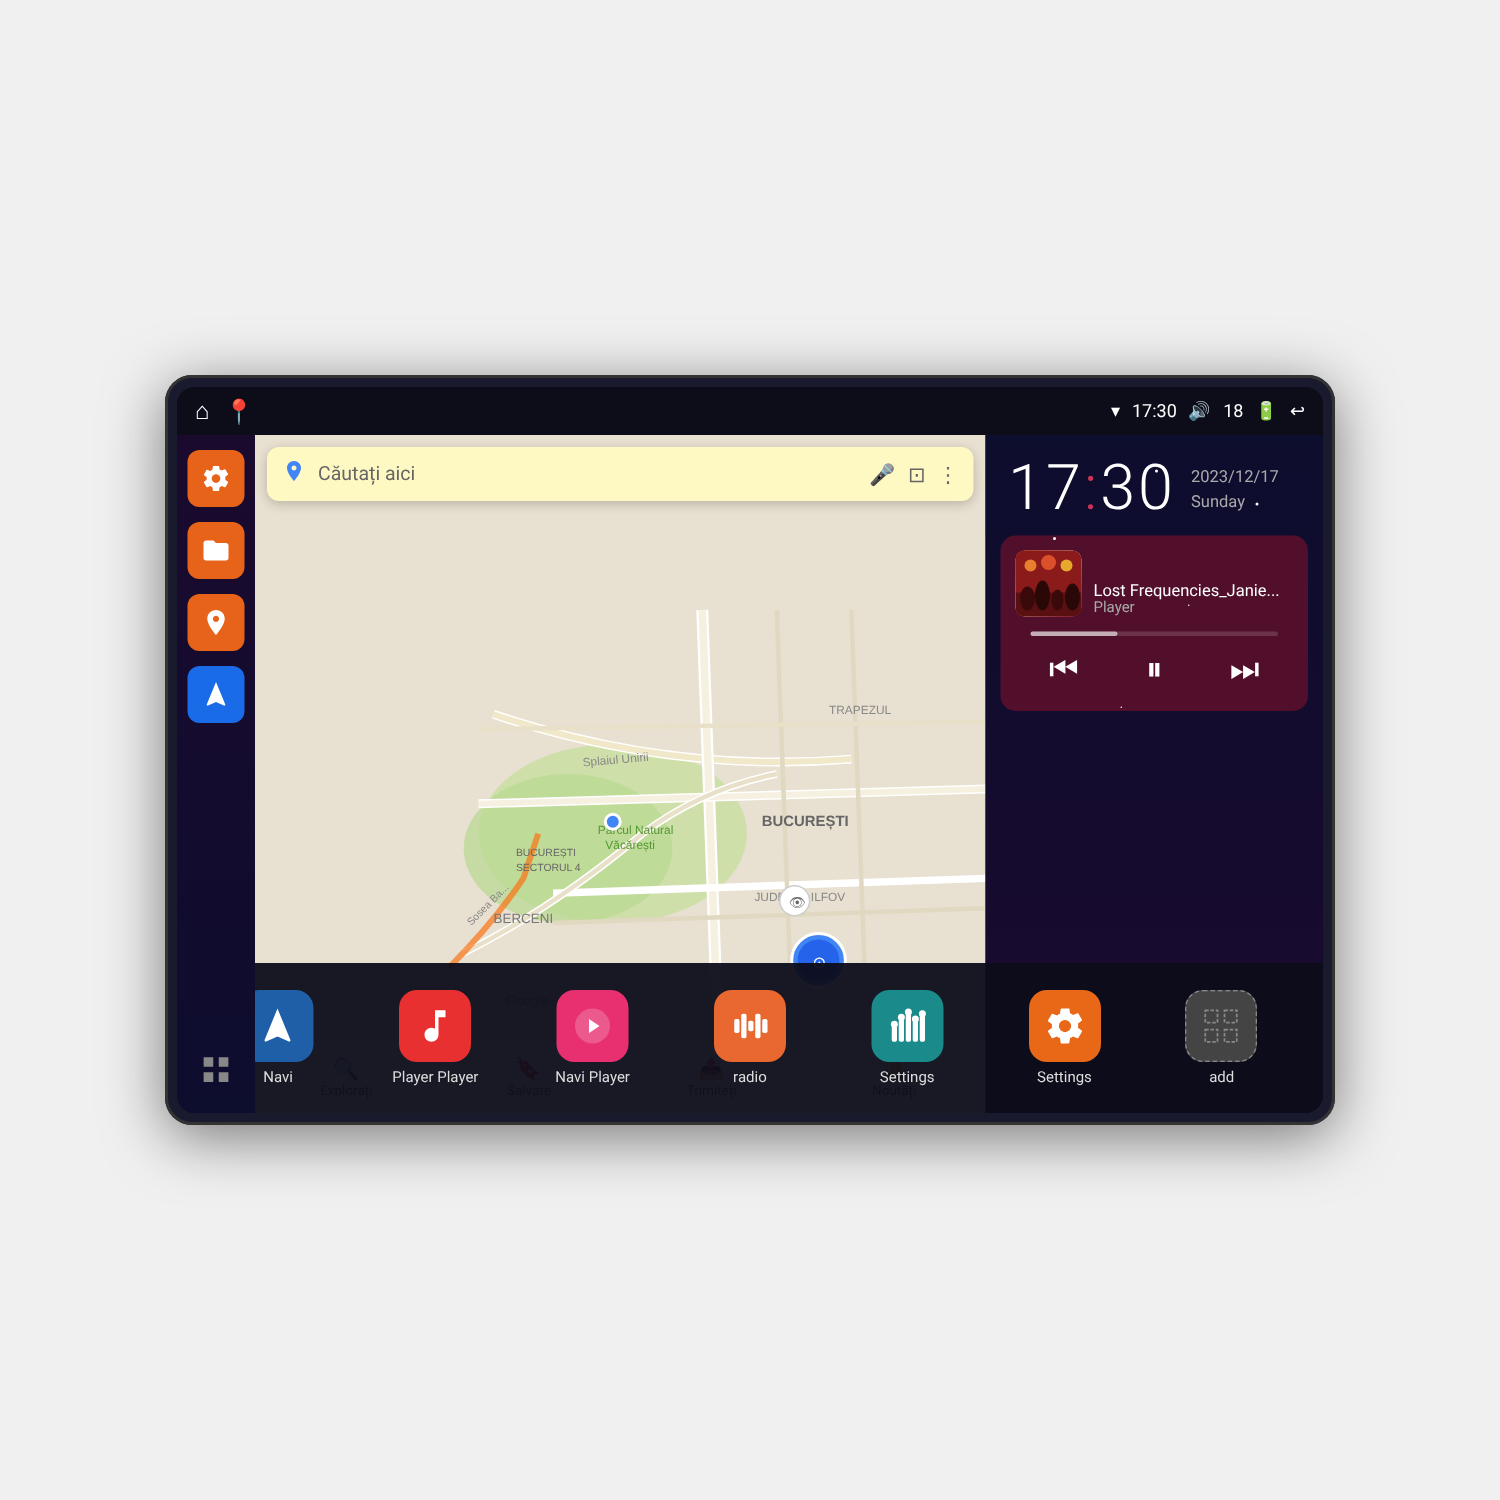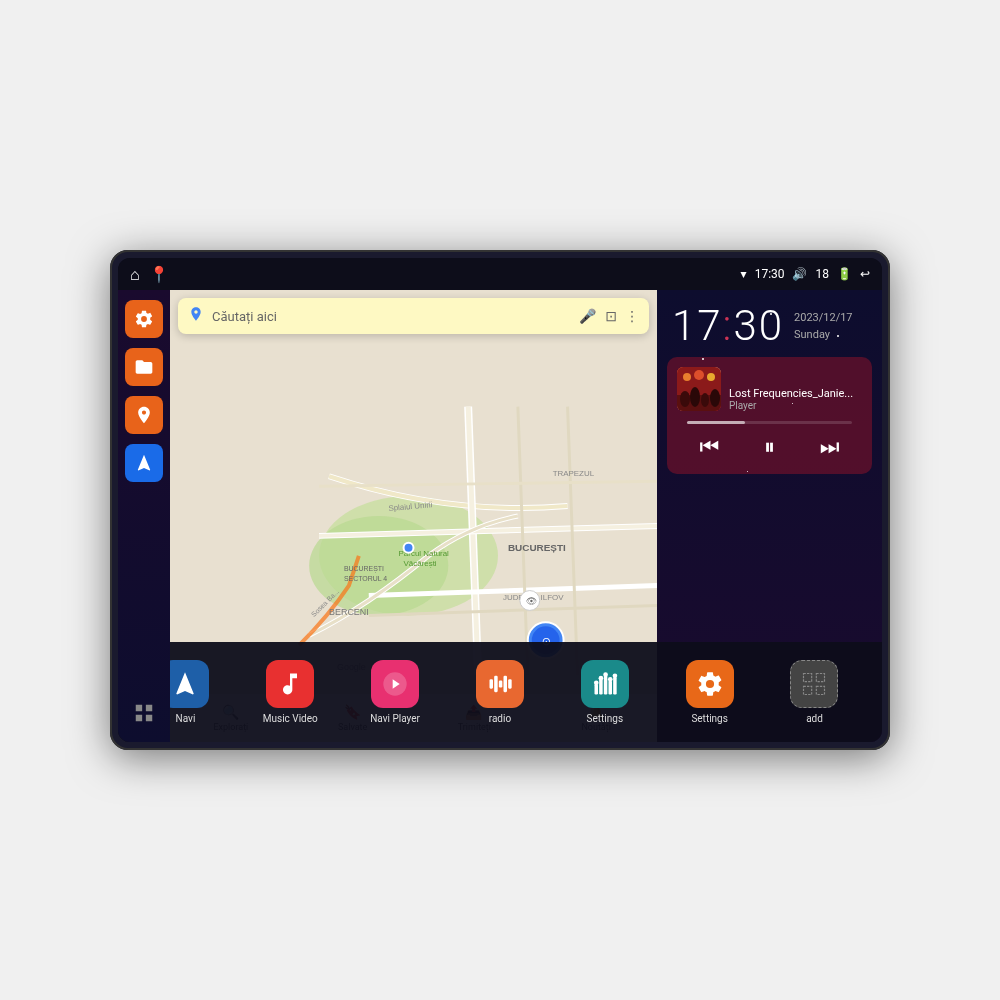--- a/index.html
+++ b/index.html
@@ -577,21 +577,21 @@
             </div>
             <span class="app-label">Navi</span>
           </div>
 
           <div class="app-item">
             <div class="app-icon red">
               <svg width="28" height="28" viewBox="0 0 24 24" fill="white">
                 <path d="M12 3v10.55c-.59-.34-1.27-.55-2-.55-2.21 0-4 1.79-4 4s1.79 4 4 4 4-1.79 4-4V7h4V3h-6z"></path>
               </svg>
             </div>
-            <span class="app-label">Music Video</span>
+            <span class="app-label">Player Player</span>
           </div>
 
           <div class="app-item">
             <div class="app-icon pink">
               <svg width="28" height="28" viewBox="0 0 24 24" fill="white">
                 <circle cx="12" cy="12" r="10" fill="rgba(255,255,255,0.2)"></circle>
                 <path d="M10 8l6 4-6 4V8z" fill="white"></path>
               </svg>
             </div>
             <span class="app-label">Navi Player</span>

